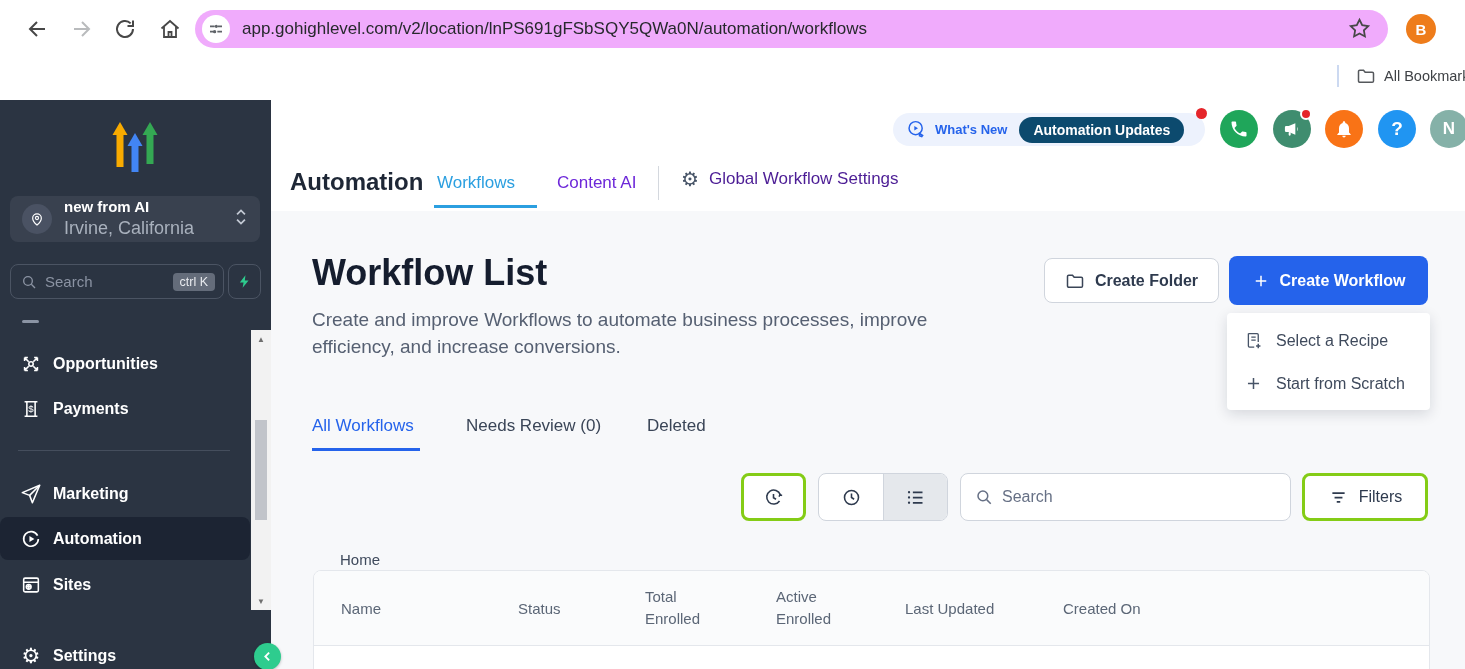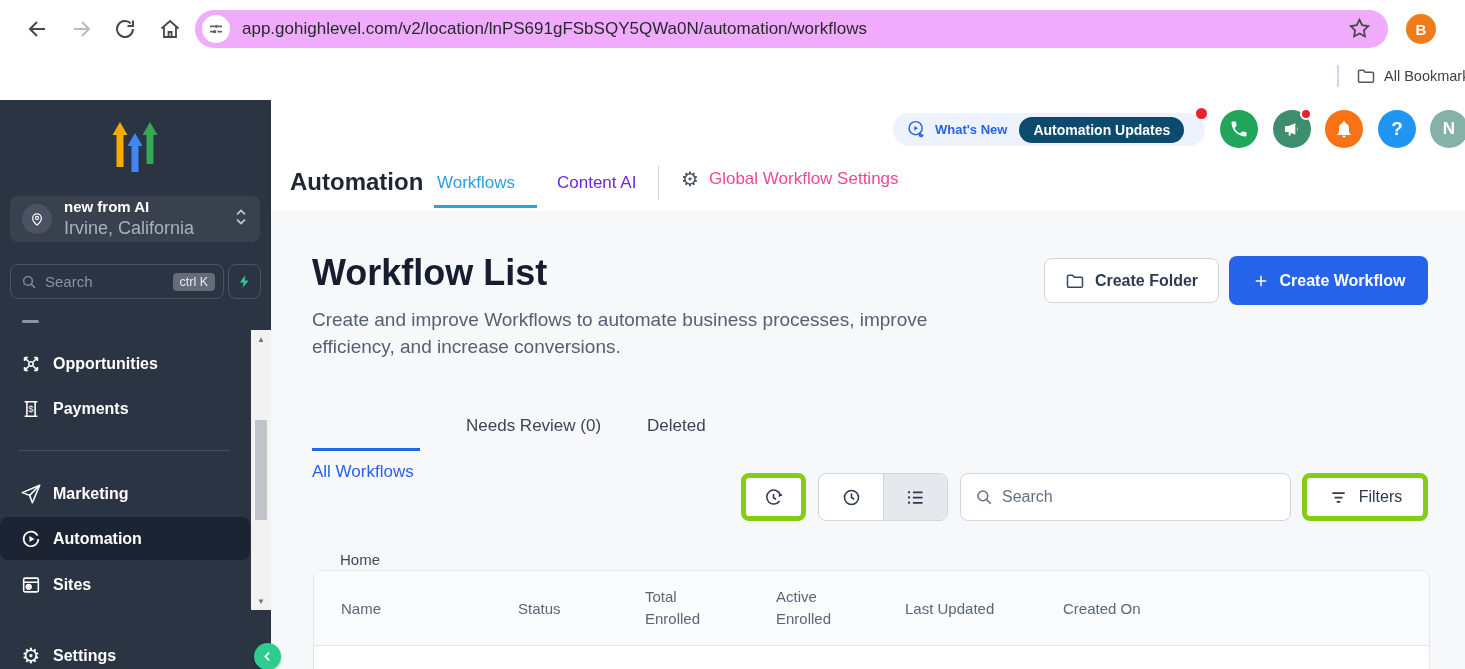--- a/index.html
+++ b/index.html
@@ -82,42 +82,42 @@
   #ic-bell  { left:1054px; background:#f97316; }
   #ic-help  { left:1107px; background:#2095f2; font-size:19px; font-weight:700; }
   #ic-avatarN { left:1159px; background:#85b1a8; font-size:17px; font-weight:600; }
   #page-title { position:absolute; left:19px; top:68px; font-size:24px; font-weight:600; color:#1e2736; }
   .hdr-tab { position:absolute; top:73px; font-size:17px; cursor:pointer; }
   #tab-workflows { left:166px; color:#2b9fe0; font-weight:500; }
   #tab-underline { position:absolute; left:163px; top:105px; width:103px; height:3px; background:#2b9fe0; }
   #tab-contentai { left:286px; color:#6d28d9; }
   #hdr-vdiv { position:absolute; left:387px; top:66px; width:1px; height:34px; background:#d4d8de; }
   #gws { position:absolute; left:410px; top:68px; display:flex; align-items:center; cursor:pointer; color:#475467; }
-  #gws .lbl { font-size:17px; color:#ec4899; margin-left:10px; }
+  #gws .lbl { font-size:17px; color:#4c1d95; margin-left:10px; }
 
   
   #wl-title { position:absolute; left:41px; top:152px; font-size:36px; font-weight:600; color:#151d2e; }
   #wl-sub { position:absolute; left:41px; top:206px; width:700px; font-size:19px; line-height:27px; color:#566072; }
   .btn { display:flex; align-items:center; justify-content:center; border-radius:8px; cursor:pointer; }
   #btn-folder { position:absolute; left:773px; top:158px; width:175px; height:45px; background:#fff;
     border:1px solid #d0d5dd; }
   #btn-folder .lbl { font-size:16px; font-weight:600; color:#2e3a4e; margin-left:10px; }
   #btn-create { position:absolute; left:958px; top:156px; width:199px; height:49px; background:#2563eb; }
   #btn-create .lbl { font-size:16px; font-weight:600; color:#fff; margin-left:10px; }
   #dropdown { position:absolute; left:956px; top:213px; width:203px; height:97px; background:#fff;
     border-radius:4px; box-shadow:0 4px 14px rgba(16,24,40,.14); padding-top:6px; z-index:5; }
   .dd-item { height:43px; display:flex; align-items:center; padding-left:17px; cursor:pointer; color:#475467; }
   .dd-item .lbl { font-size:16px; color:#3f4a5c; margin-left:13px; }
   .list-tab { position:absolute; top:316px; font-size:17px; color:#3a4557; cursor:pointer; }
-  #ltab-all { left:41px; color:#2563eb; font-weight:500;margin-top:46px; }
+  #ltab-all { left:41px; color:#2563eb; font-weight:500; }
   #ltab-underline { position:absolute; left:41px; top:348px; width:108px; height:3px; background:#2563eb; }
   #ltab-review { left:195px; }
   #ltab-deleted { left:376px; }
 
-  .tbtn { position:absolute; top:373px; height:48px; background:#fff; border:5px solid #84cc16;
+  .tbtn { position:absolute; top:373px; height:48px; background:#fff; border:3px solid #84cc16;
     border-radius:8px; display:flex; align-items:center; justify-content:center; color:#2e3a4e; cursor:pointer; }
   .tbtn svg { width:21px; height:21px; }
   #btn-history { left:470px; width:65px; }
   #seg { position:absolute; left:547px; top:373px; width:130px; height:48px; border:1px solid #d0d5dd;
     border-radius:8px; background:#fff; display:flex; overflow:hidden; }
   .seg-half { width:65px; display:flex; align-items:center; justify-content:center; color:#2e3a4e; cursor:pointer; }
   .seg-half svg { width:21px; height:21px; }
   .seg-half.on { background:#e5e8ec; border-left:1px solid #d0d5dd; }
   #search-box { position:absolute; left:689px; top:373px; width:331px; height:48px; background:#fff;
     border:1px solid #d0d5dd; border-radius:8px; display:flex; align-items:center; padding-left:14px; }
@@ -372,20 +372,37 @@
       </svg>
     <span class="lbl">Create Folder</span>
   </div>
   <div class="btn" id="btn-create">
     <svg width="18" height="18" viewBox="0 0 24 24" fill="none" stroke="#fff" stroke-width="2">
         <path d="M12 5v14M5 12h14"></path>
       </svg>
     <span class="lbl">Create Workflow</span>
   </div>
 
+  <div id="dropdown">
+    <div class="dd-item">
+      <svg width="19" height="19" viewBox="0 0 26 26" fill="none" stroke="currentColor" stroke-width="1.8">
+          <path d="M6 3.5h12a1.5 1.5 0 0 1 1.5 1.5v10"></path>
+          <path d="M6 3.5v17a1.5 1.5 0 0 0 1.5 1.5H14"></path>
+          <path d="M10 8.5h6M10 12.5h6"></path>
+          <path d="M19.5 17.5v6M16.5 20.5h6" stroke-width="2"></path>
+        </svg>
+      <span class="lbl">Select a Recipe</span>
+    </div>
+    <div class="dd-item">
+      <svg width="19" height="19" viewBox="0 0 24 24" fill="none" stroke="currentColor" stroke-width="1.9">
+          <path d="M12 5v14M5 12h14"></path>
+        </svg>
+      <span class="lbl">Start from Scratch</span>
+    </div>
+  </div>
 
   <span class="list-tab" id="ltab-all">All Workflows</span>
   <span id="ltab-underline"></span>
   <span class="list-tab" id="ltab-review">Needs Review (0)</span>
   <span class="list-tab" id="ltab-deleted">Deleted</span>
 
   <div class="tbtn" id="btn-history">
     <svg viewBox="0 0 24 24" fill="none" stroke="currentColor" stroke-width="1.8">
         <path d="M18.9 16a8 8 0 1 1 .9-7.2"></path>
         <path d="M21.8 9.8l-2.5-1.5-.9 2.8" stroke-width="1.6"></path>

